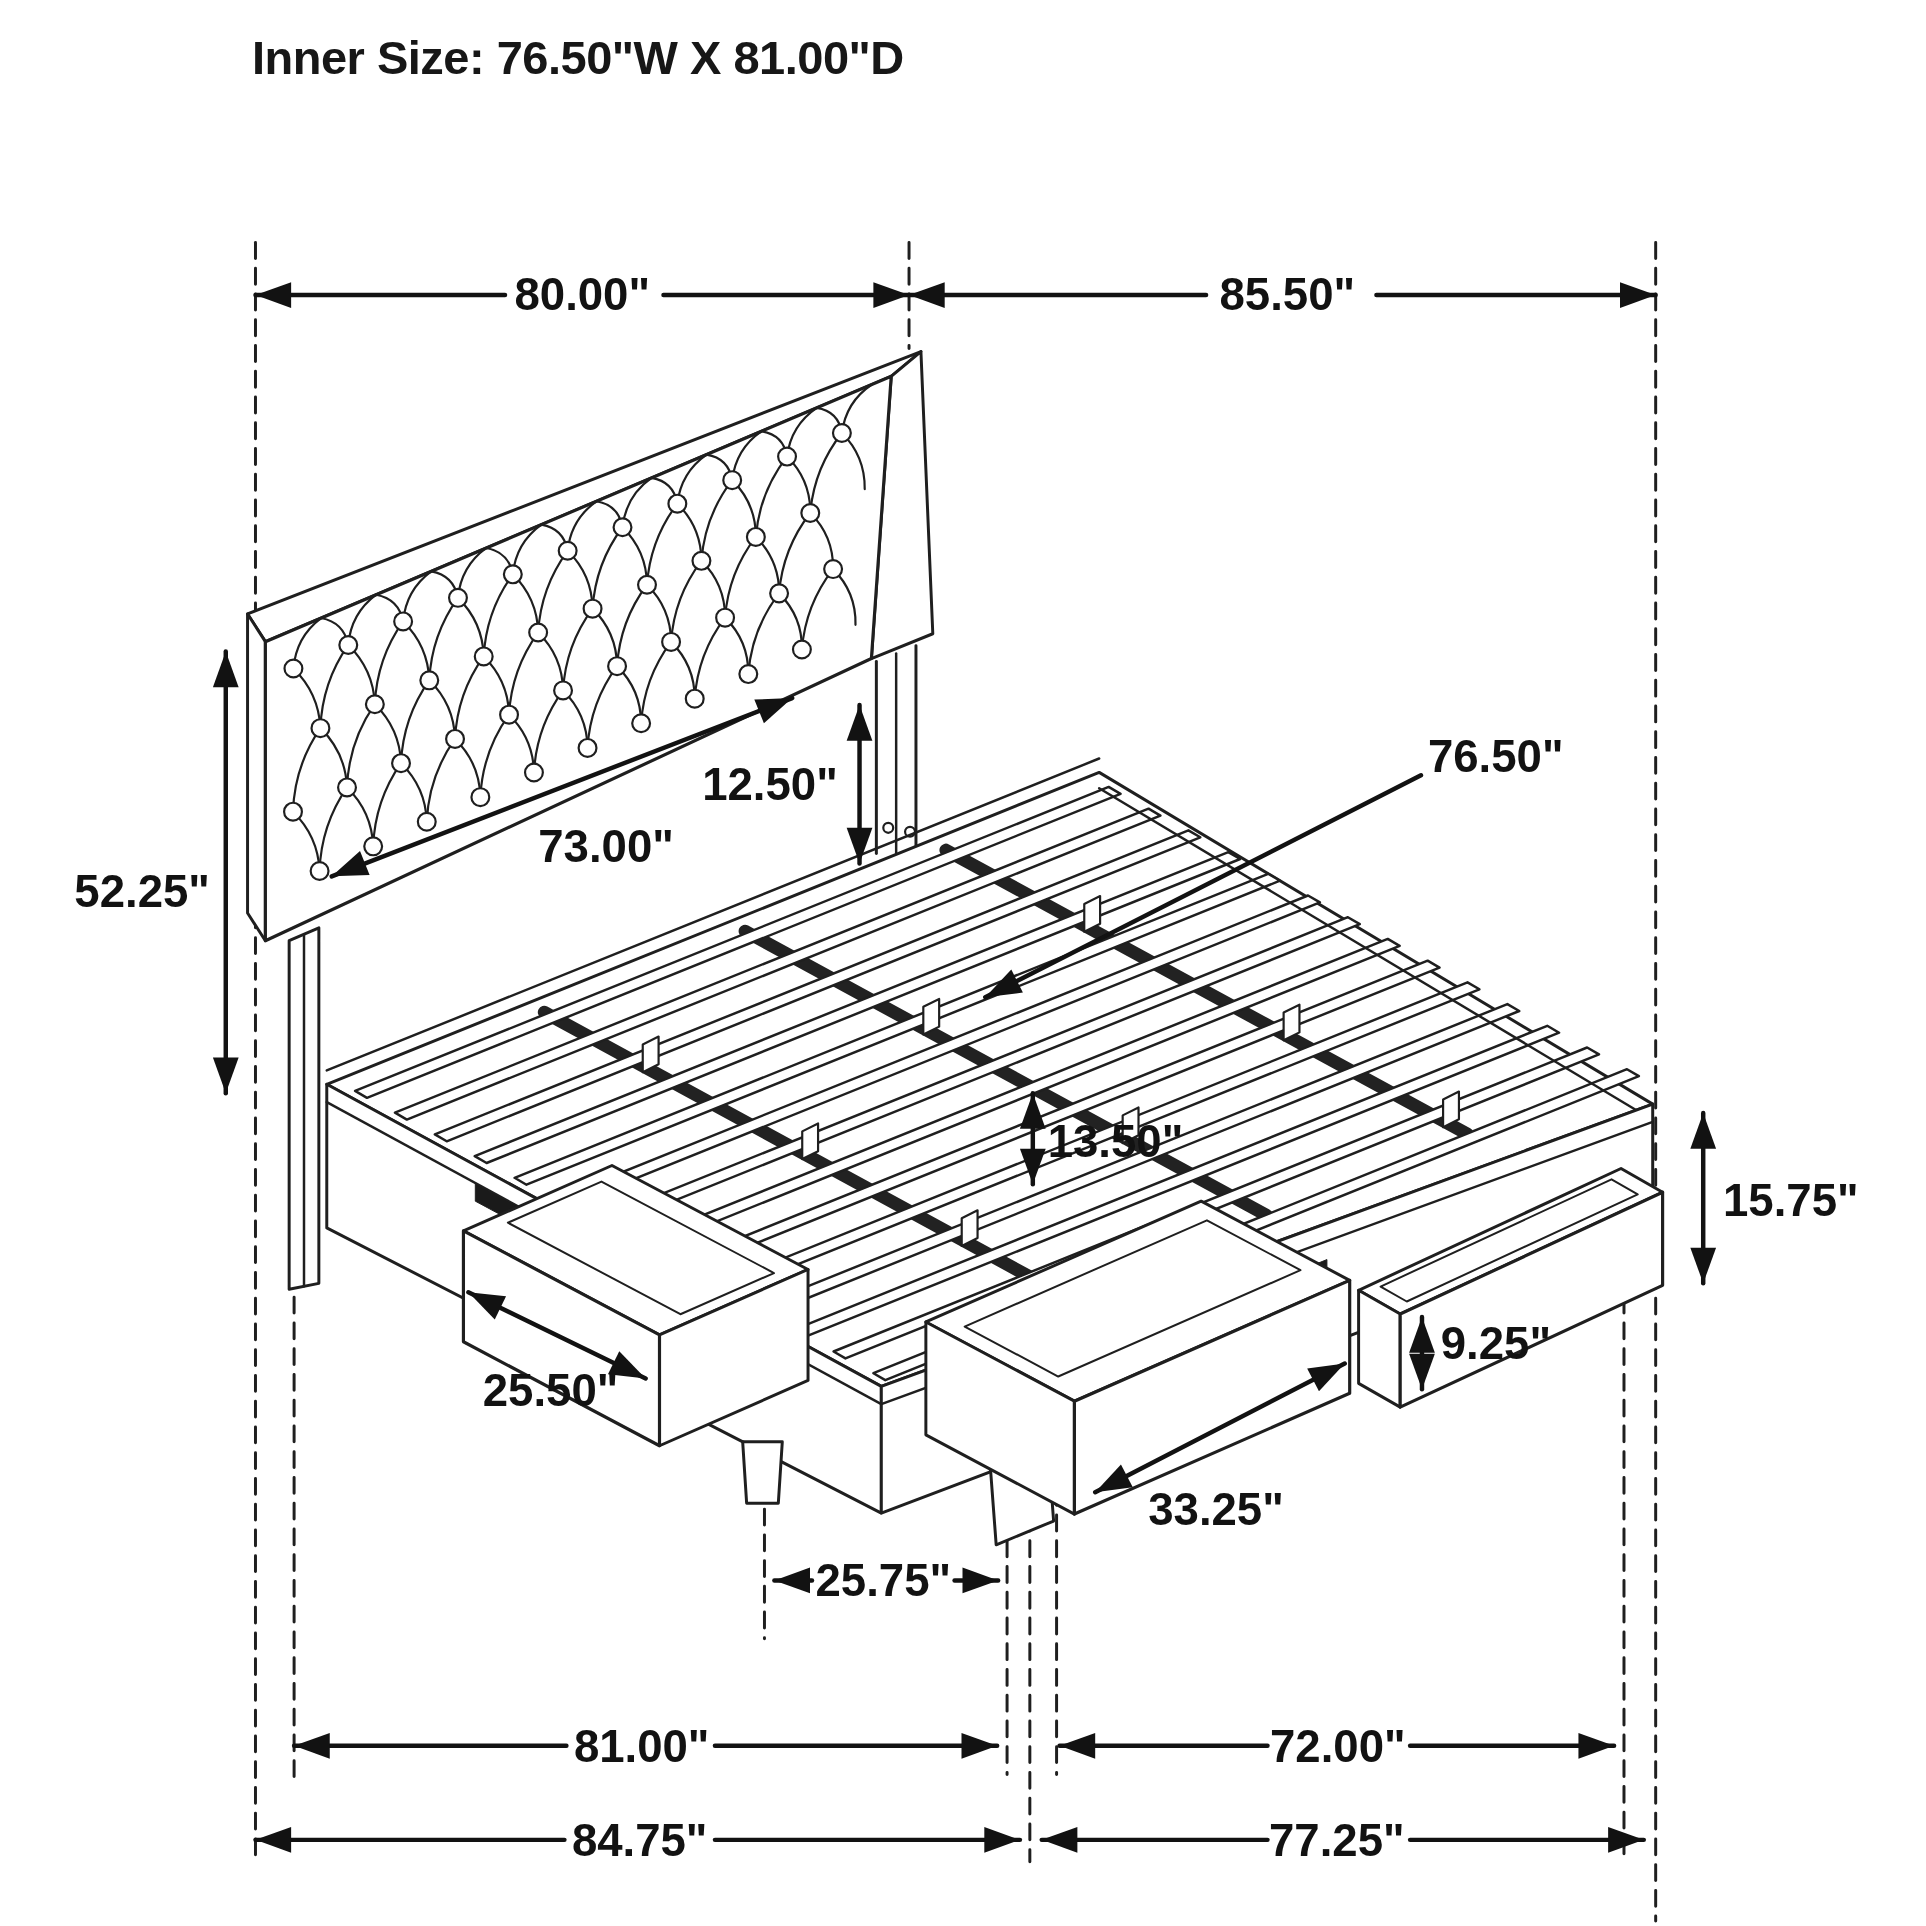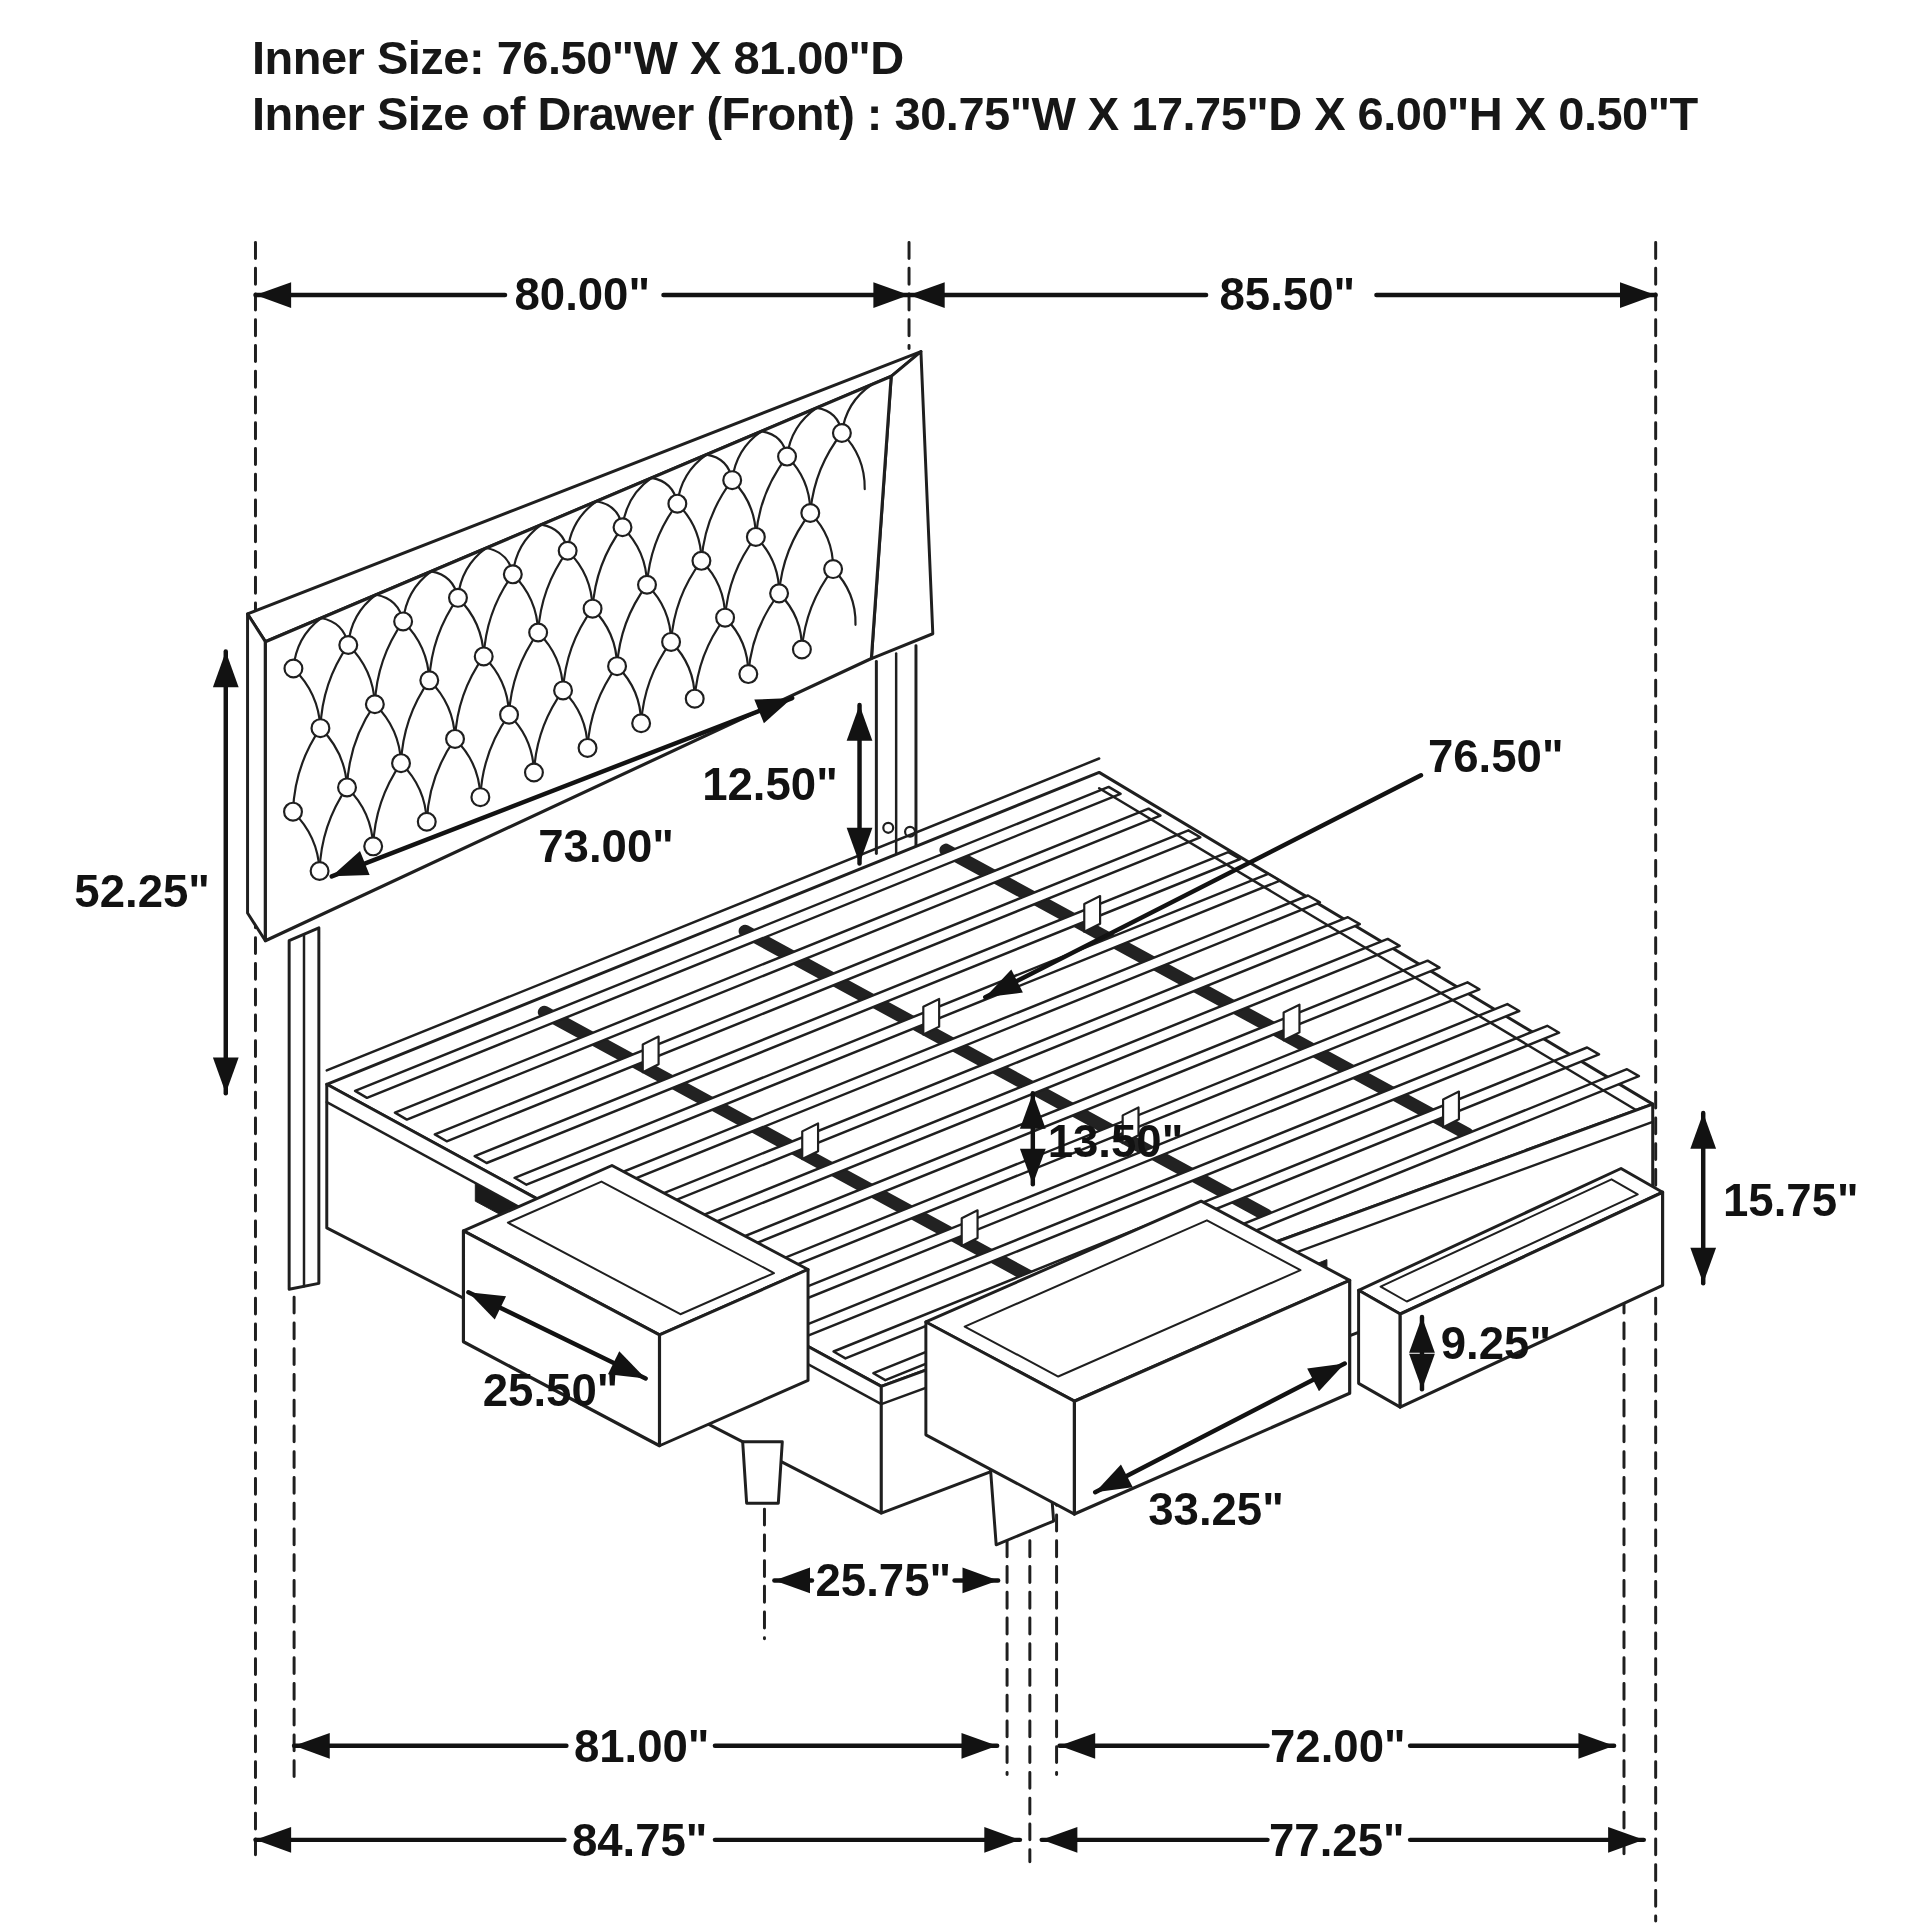--- a/index.html
+++ b/index.html
@@ -9,21 +9,20 @@
   .title-block{position:absolute;left:252px;top:30px;color:#171717;
                font-size:47px;font-weight:700;line-height:56px;letter-spacing:-0.5px;white-space:nowrap;}
   text.dim{font-family:"Liberation Sans",sans-serif;font-weight:700;font-size:46px;fill:#121212;}
 </style>
 </head>
 <body>
 <div id="stage">
 
 <div class="title-block">
   <div>Inner Size: 76.50"W X 81.00"D</div>
-  <div>Inner Size of Drawer (Front) : 30.75"W X 17.75"D X 6.00"H X 0.50"T</div>
 </div>
 
 <svg id="diagram-svg" width="1927" height="1927" viewBox="0 0 1946 1946">
   <g id="fig">
         <line x1="258" y1="245" x2="258" y2="1880" stroke="#1f1f1f" stroke-width="3" stroke-linecap="round" stroke-dasharray="16 10"></line>
         <line x1="297" y1="1310" x2="297" y2="1795" stroke="#1f1f1f" stroke-width="3" stroke-linecap="round" stroke-dasharray="16 10"></line>
         <line x1="918" y1="245" x2="918" y2="352" stroke="#1f1f1f" stroke-width="3" stroke-linecap="round" stroke-dasharray="16 10"></line>
         <line x1="772" y1="1524" x2="772" y2="1655" stroke="#1f1f1f" stroke-width="3" stroke-linecap="round" stroke-dasharray="16 10"></line>
         <line x1="1017" y1="1478" x2="1017" y2="1792" stroke="#1f1f1f" stroke-width="3" stroke-linecap="round" stroke-dasharray="16 10"></line>
         <line x1="1040" y1="1478" x2="1040" y2="1880" stroke="#1f1f1f" stroke-width="3" stroke-linecap="round" stroke-dasharray="16 10"></line>

